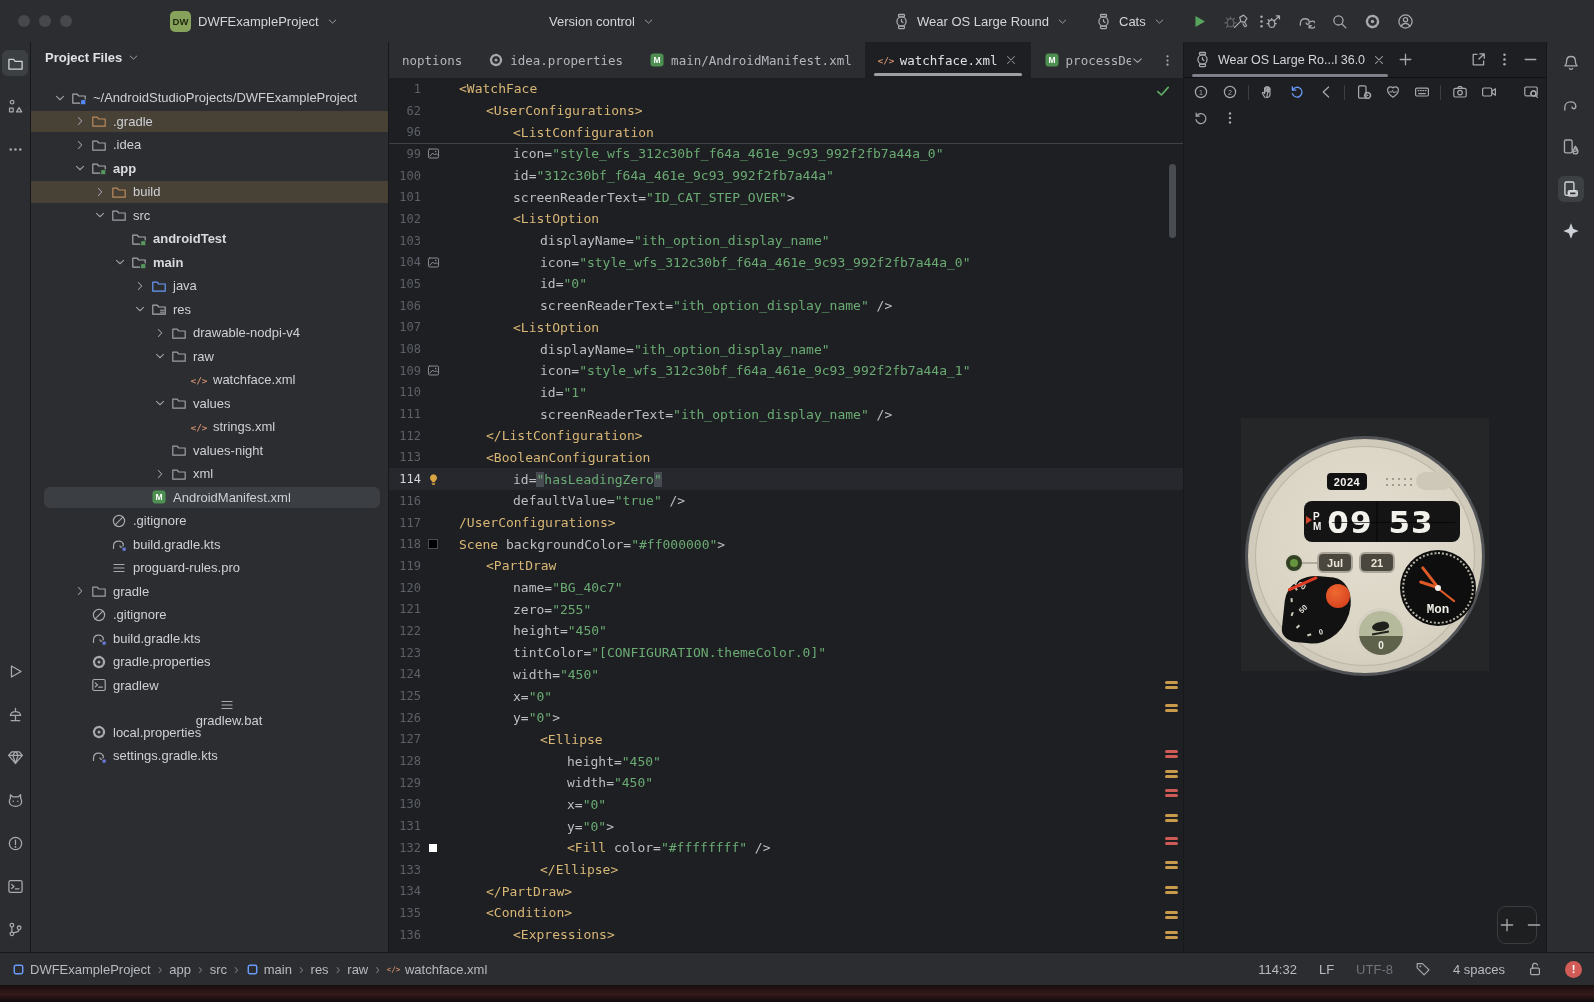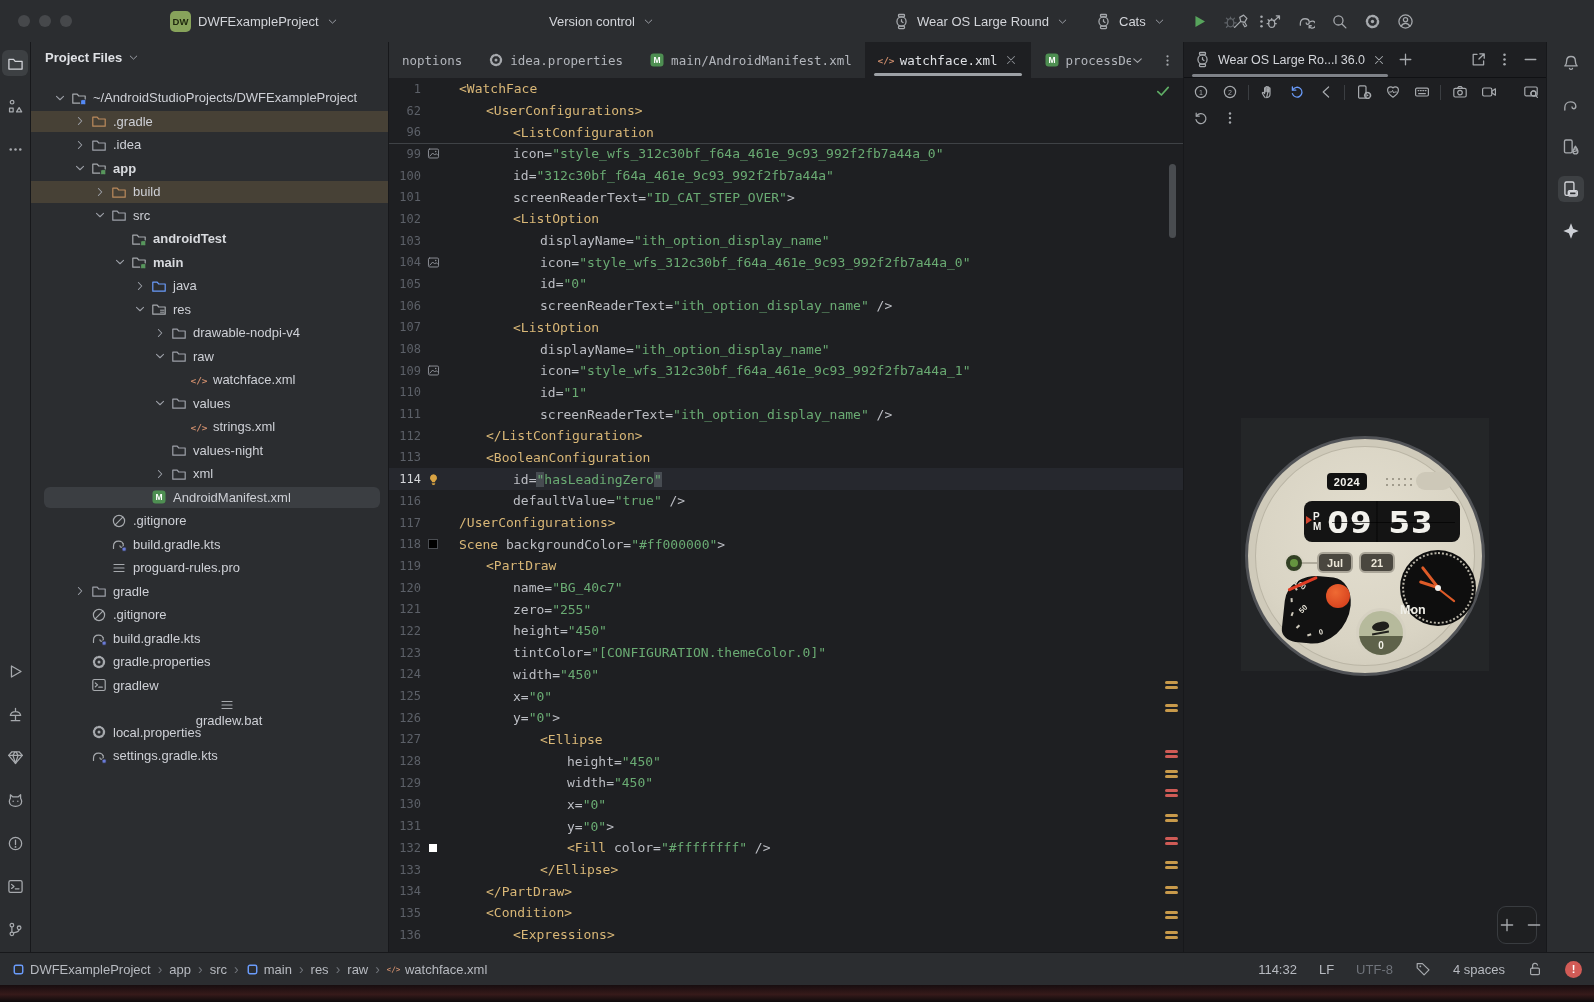--- a/index.html
+++ b/index.html
@@ -121,21 +121,21 @@
   .flip .digits{font-size:31px;font-weight:bold;font-family:"DejaVu Sans",sans-serif;letter-spacing:1px;margin-left:6px;}
   .flip .gap{width:10px;height:100%;background:linear-gradient(90deg,transparent 42%,#000 50%,transparent 58%);}
   .green-dot{left:36px;top:114px;width:20px;height:20px;border-radius:50%;background:#324024;border:2px solid #d8d3c4;}
   .green-dot::after{content:'';position:absolute;left:4px;top:4px;width:8px;height:8px;border-radius:50%;background:#65953f;}
   .conn-line{left:54px;top:123px;width:26px;height:2px;background:#b0ab9c;}
   .date-pill{width:36px;height:21px;border-radius:6px;background:#4a473f;border:2px solid #aaa598;
              color:#ece7d8;font-size:11px;font-weight:bold;display:flex;align-items:center;justify-content:center;}
   .jul{left:69px;top:113px;} .day{left:111px;top:113px;}
   .subdial{left:152px;top:111px;width:76px;height:76px;border-radius:50%;background:#0e0e0e;}
   .subdial::before{content:'';position:absolute;inset:2px;border-radius:50%;border:2px dotted #b9b5a8;}
-  .subdial .mon{position:absolute;left:0;right:0;bottom:9px;text-align:left;color:#f0efe8;font-size:12.5px;font-weight:bold;}
+  .subdial .mon{position:absolute;left:0;right:0;bottom:9px;text-align:center;color:#f0efe8;font-size:12.5px;font-weight:bold;font-family:Liberation Mono, monospace;}
   .hand{position:absolute;background:#de5b28;border-radius:2px;transform-origin:50% 100%;}
   .h1{left:36.5px;top:11px;width:3px;height:27px;transform:rotate(-38deg);}
   .h2{left:36.5px;top:18px;width:2.5px;height:20px;transform:rotate(-72deg);}
   .h3{left:37px;top:16px;width:1.5px;height:22px;transform:rotate(128deg);}
   .hub{position:absolute;left:35px;top:35px;width:6px;height:6px;border-radius:50%;background:#f2f1ec;}
   .gauge{left:36px;top:137px;width:66px;height:68px;background:#121212;
          border-radius:62% 38% 72% 28% / 52% 48% 78% 22%;transform:rotate(6deg);color:#e8e4d8;}
   .gauge span{position:absolute;font-size:7.5px;font-weight:bold;}
   .g100{left:7px;top:6px;transform:rotate(28deg);}
   .g50{left:15px;top:30px;transform:rotate(-52deg);}

